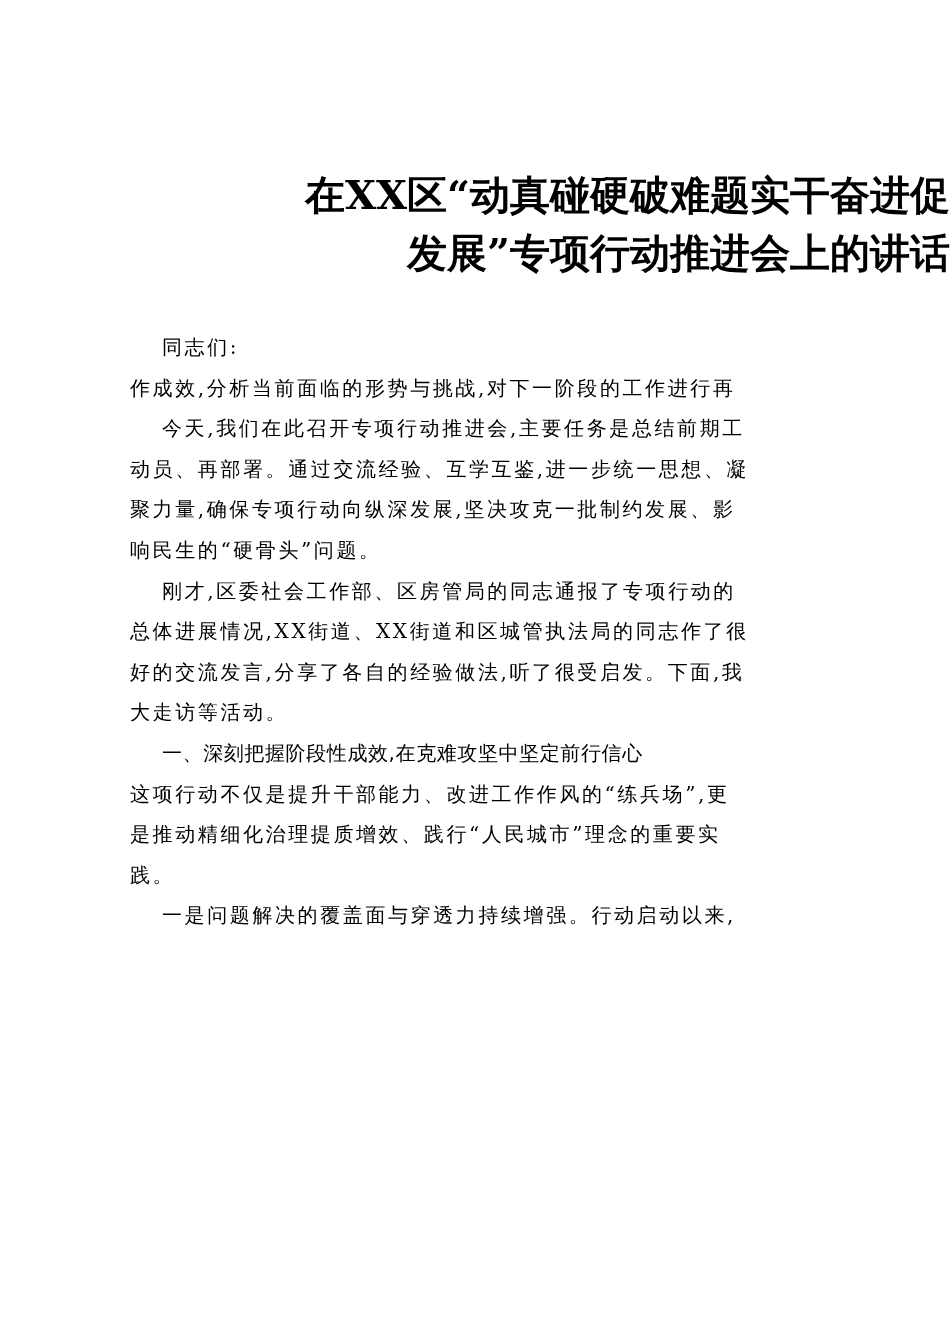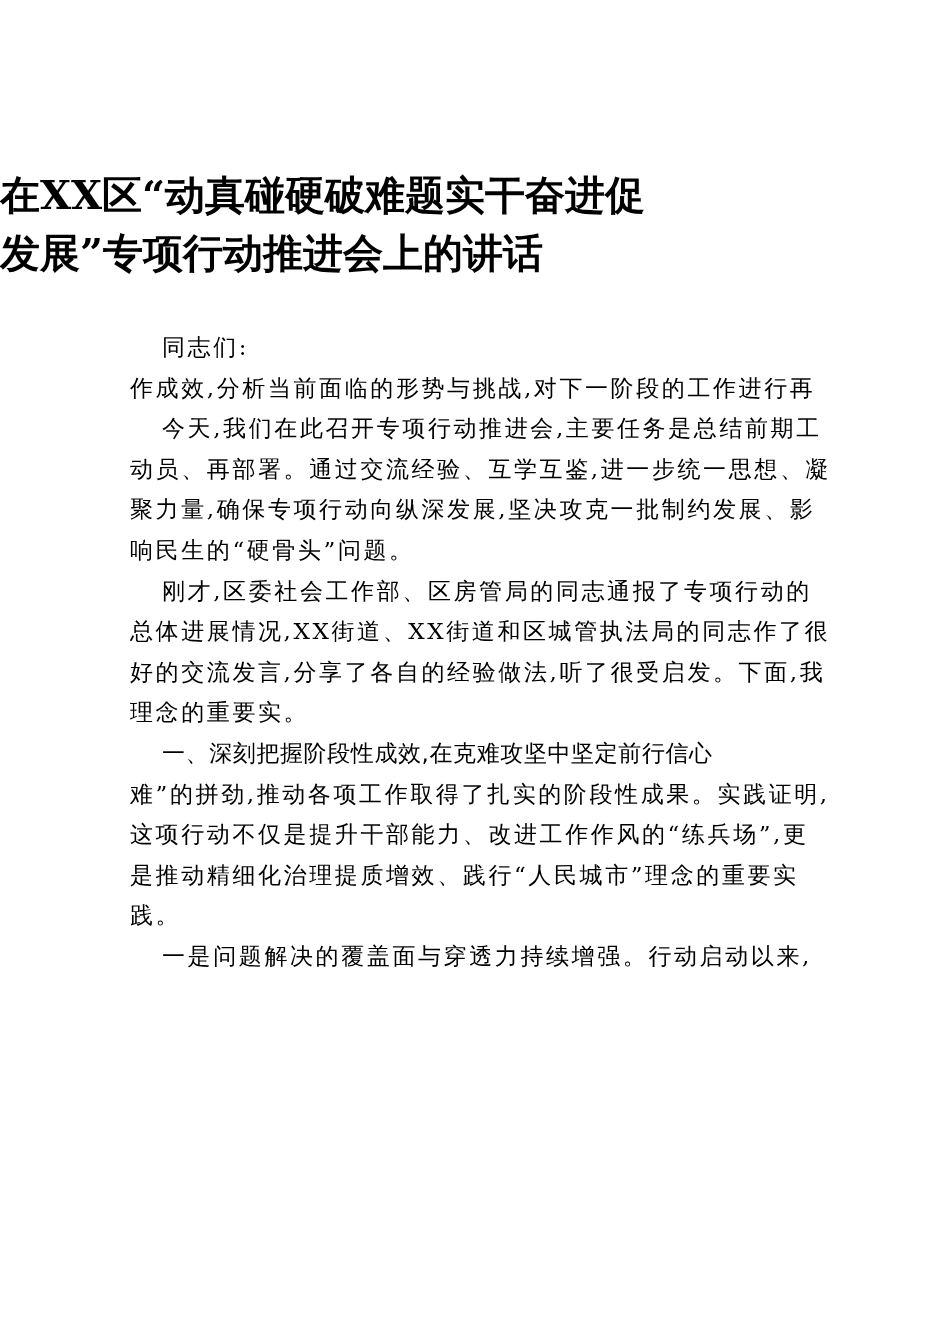--- a/index.html
+++ b/index.html
@@ -19,39 +19,39 @@
       left: 0; top: 0;
       width: 950px;
       height: 1344px;
       background: #ffffff;
     }
     .title {
       position: absolute;
       left: 0;
       top: 166px;
       width: 950px;
-      text-align: left;
+      text-align: right;
       font-family: "DejaVu Serif", serif;
       font-weight: bold;
       font-size: 40px;
       line-height: 58px;
       letter-spacing: 0px;
       margin: 0;
     }
     .title .tline {
       display: block;
       white-space: nowrap;
     }
     .body {
       position: absolute;
       left: 130px;
       top: 327px;
       width: 720px;
       font-family: "DejaVu Serif", serif;
-      font-size: 23px;
+      font-size: 20px;
       line-height: 40.6px;
       letter-spacing: 2.6px;
     }
     .line {
       display: block;
       white-space: nowrap;
       height: 40.6px;
     }
     .indent {
       padding-left: 32px;
@@ -78,25 +78,24 @@
 
     <span class="line">作成效,分析当前面临的形势与挑战,对下一阶段的工作进行再</span>
     <span class="line indent">今天,我们在此召开专项行动推进会,主要任务是总结前期工</span>
     <span class="line">动员、再部署。通过交流经验、互学互鉴,进一步统一思想、凝</span>
     <span class="line">聚力量,确保专项行动向纵深发展,坚决攻克一批制约发展、影</span>
     <span class="line">响民生的“硬骨头”问题。</span>
 
     <span class="line indent">刚才,区委社会工作部、区房管局的同志通报了专项行动的</span>
     <span class="line">总体进展情况,XX街道、XX街道和区城管执法局的同志作了很</span>
     <span class="line">好的交流发言,分享了各自的经验做法,听了很受启发。下面,我</span>
-    <span class="line">理念的重要实。</span>
+    <span class="line">大走访等活动。</span>
 
     <span class="line indent heading">一、深刻把握阶段性成效,在克难攻坚中坚定前行信心</span>
 
-    <span class="line">难”的拼劲,推动各项工作取得了扎实的阶段性成果。实践证明,</span>
     <span class="line">这项行动不仅是提升干部能力、改进工作作风的“练兵场”,更</span>
     <span class="line">是推动精细化治理提质增效、践行“人民城市”理念的重要实</span>
     <span class="line">践。</span>
 
     <span class="line indent">一是问题解决的覆盖面与穿透力持续增强。行动启动以来,</span>
 
   </div>
 </div>
 
 </body></html>

